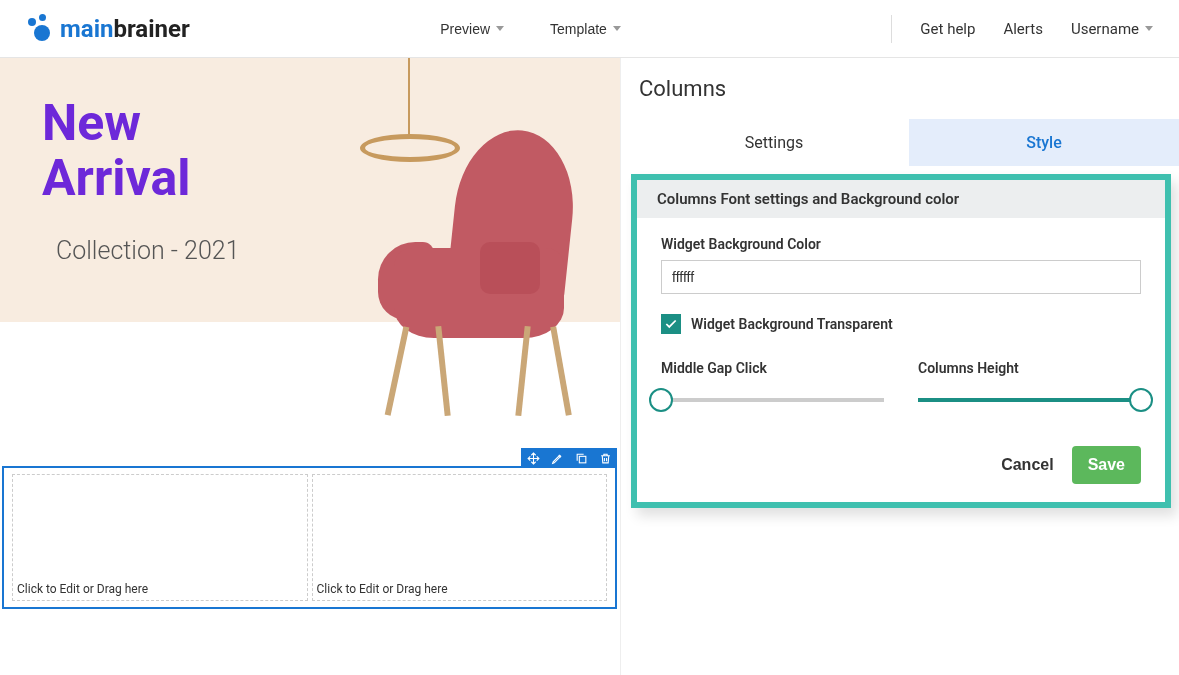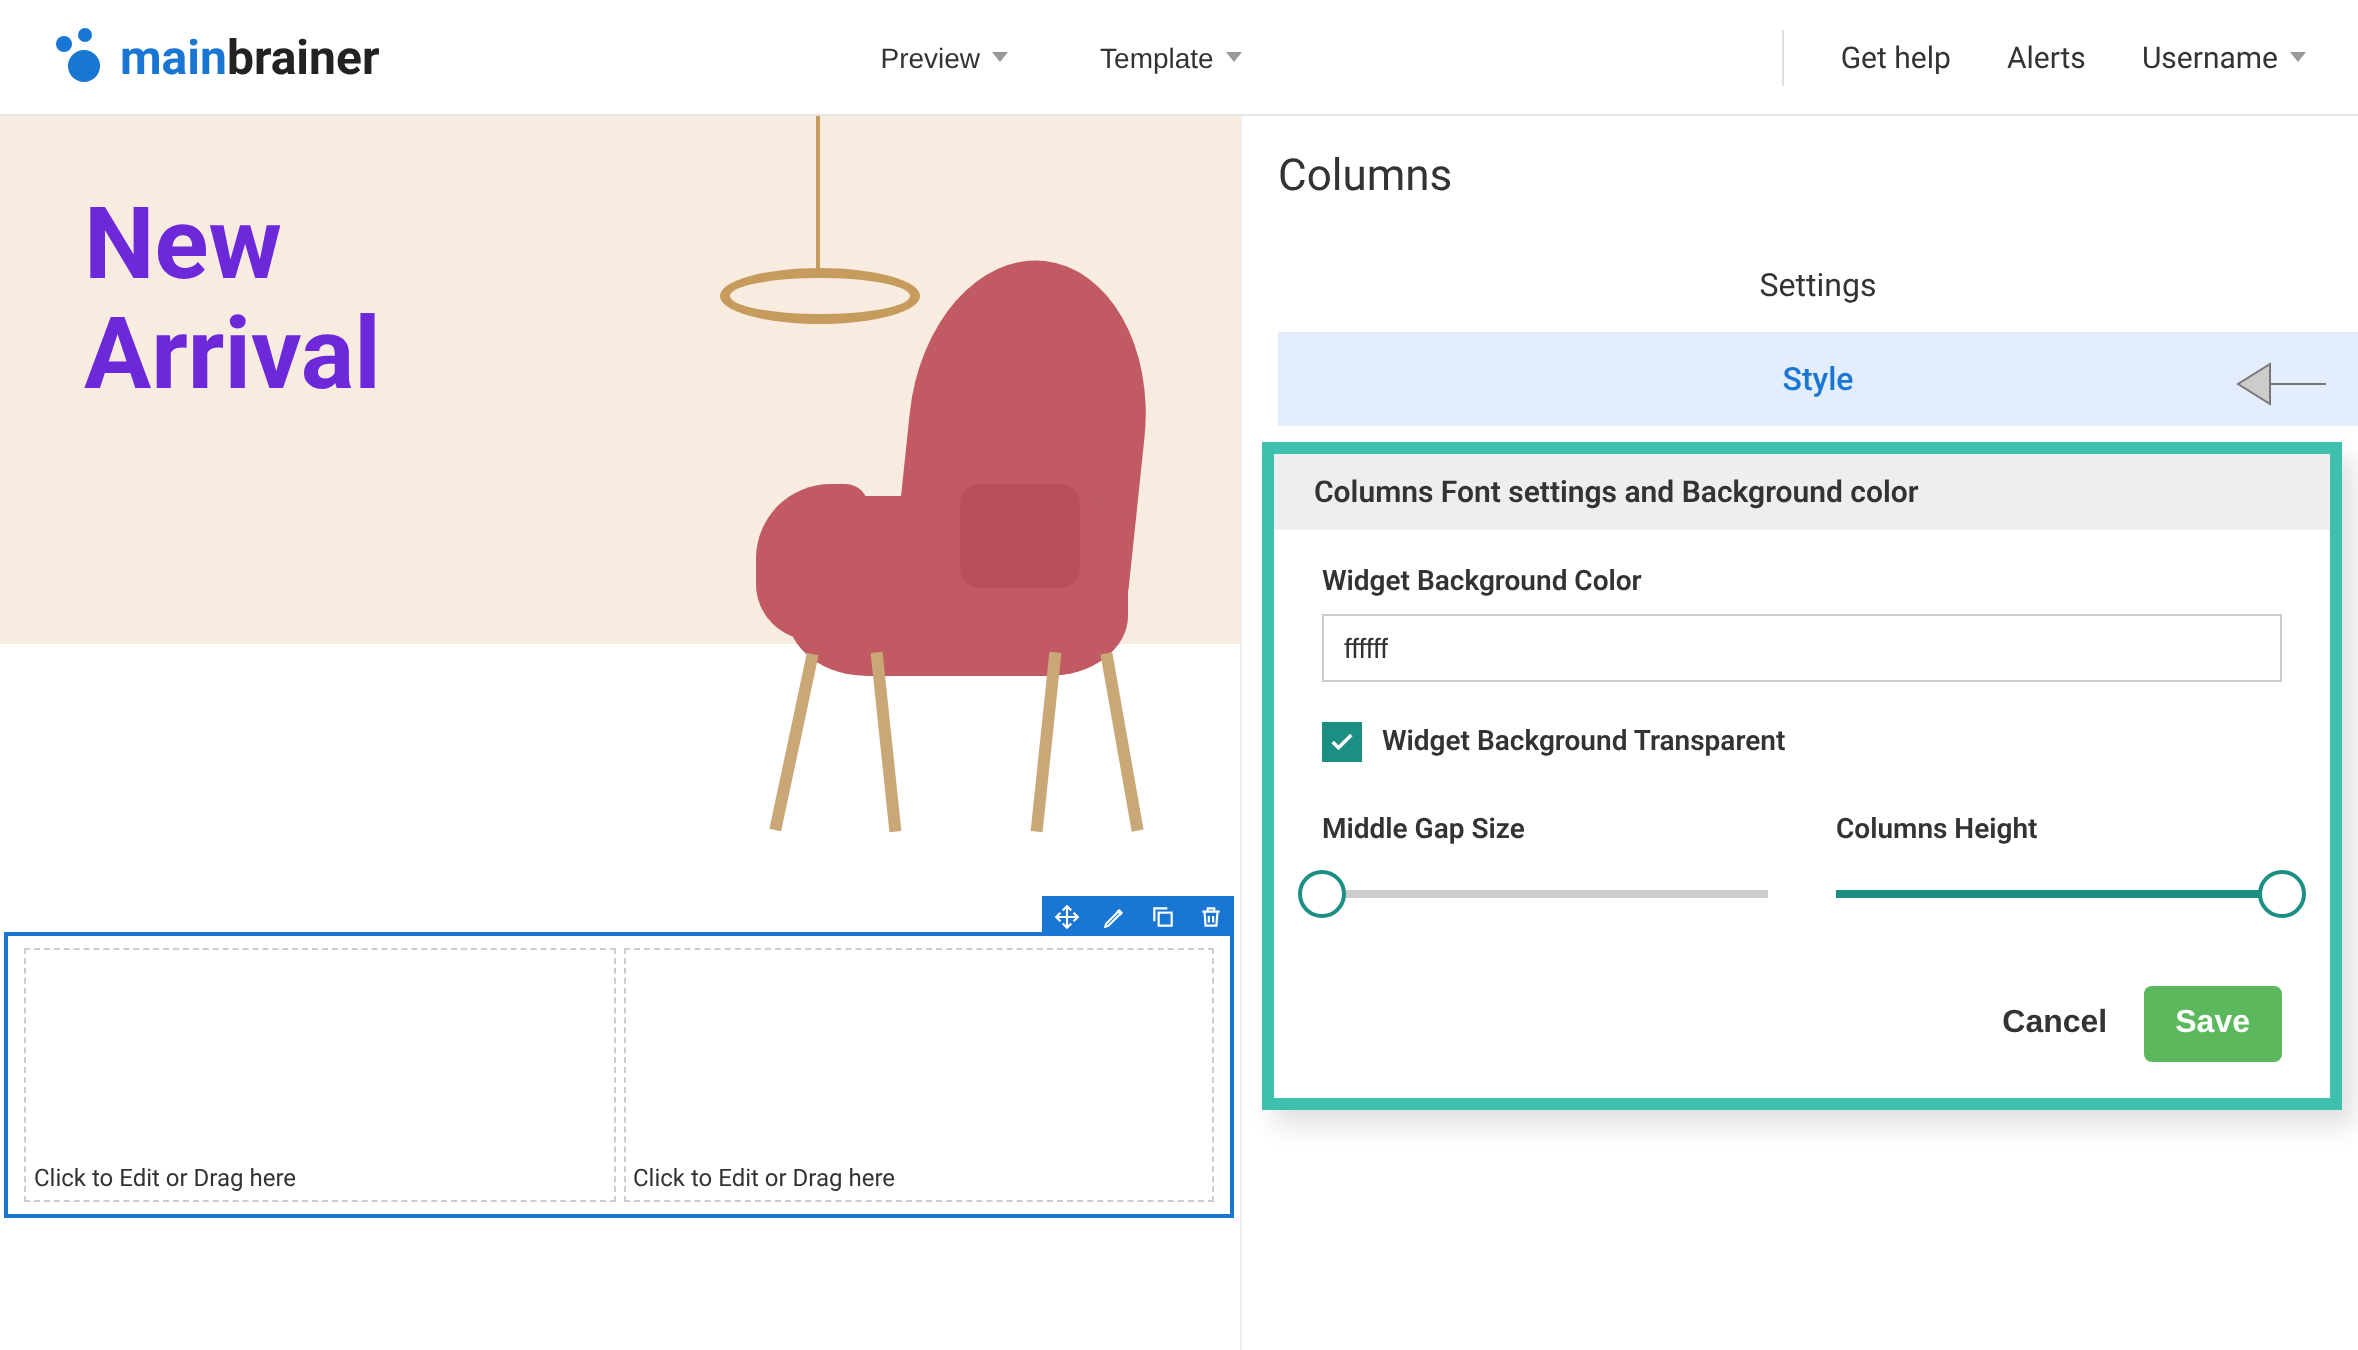--- a/index.html
+++ b/index.html
@@ -42,21 +42,21 @@
   
   .selblock { position: absolute; left: 2px; top: 408px; width: 615px; height: 143px; border: 2px solid #1976d2; }
   .sel-toolbar { position: absolute; right: -2px; top: -20px; background: #1976d2; height: 20px; display: flex; }
   .sel-tool { width: 24px; height: 20px; display: flex; align-items: center; justify-content: center; color: #fff; cursor: pointer; }
   .sel-tool svg { width: 13px; height: 13px; stroke: #fff; fill: none; stroke-width: 2; }
   .twocol { display: flex; height: 100%; padding: 6px; gap: 0; }
   .coldrop { flex: 1; border: 1px dashed #ccc; display: flex; align-items: flex-end; padding: 4px; font-size: 12px; color: #333; margin: 0 2px; }
   
   .panel { flex: 1; border-left: 1px solid #eee; padding: 18px 0 0 18px; position: relative; }
   .panel-title { font-size: 22px; color: #333; margin-bottom: 18px; }
-  .tabs { display: flex; flex-direction: column; }
+  .tabs { display: flex; }
   .tab { flex: 1; text-align: center; padding: 14px 0; font-size: 16px; color: #333; cursor: pointer; }
   .tab.active { background: #e4edfb; color: #1976d2; font-weight: 500; }
   .pointer-arrow { position: absolute; right: 14px; top: 118px; }
   .pointer-arrow svg { width: 48px; height: 32px; }
   
   .stylebox-wrap { margin: 8px 8px 0 -8px; }
   .stylebox { border: 6px solid #3fc0af; background: #fff; box-shadow: 6px 8px 12px rgba(0,0,0,0.12); position: relative; }
   .stylebox-header { background: #eceeef; padding: 10px 20px; font-size: 15px; font-weight: 600; color: #333; }
   .stylebox-body { padding: 18px 24px; }
   .lbl { font-size: 14px; font-weight: 600; color: #333; margin-bottom: 8px; }
@@ -108,20 +108,21 @@
   </div>
 </div>
 
 <div class="main">
   <div class="canvas">
     <div class="hero">
       <div class="hero-title">
         <div>New</div>
         <div>Arrival</div>
       </div>
+      <div class="hero-sub">Collection - 2021</div>
       <div class="lamp-cord"></div>
       <div class="lamp-ring"></div>
       <div class="chair">
         <div class="chair-back"></div>
         <div class="chair-arm"></div>
         <div class="chair-seat"></div>
         <div class="chair-cushion"></div>
         <div class="leg l1"></div>
           <div class="leg l2"></div>
           <div class="leg l3"></div>
@@ -185,21 +186,21 @@
           <div class="chk-row">
             <div class="chkbox">
               <svg viewBox="0 0 24 24">
                   <path d="M4 12l5 5L20 6"></path>
                 </svg>
             </div>
             <span class="chk-label">Widget Background Transparent</span>
           </div>
           <div class="slider-row">
             <div class="slider-col">
-              <div class="lbl">Middle Gap Size</div>
+              <div class="lbl">Middle Gap Click</div>
               <div class="slider-track">
                 <div class="track-bg"></div>
                 <div class="track-fill" style="width:0%"></div>
                 <div class="thumb" style="left:0%"></div>
               </div>
             </div>
             <div class="slider-col">
               <div class="lbl">Columns Height</div>
               <div class="slider-track">
                 <div class="track-bg"></div>

